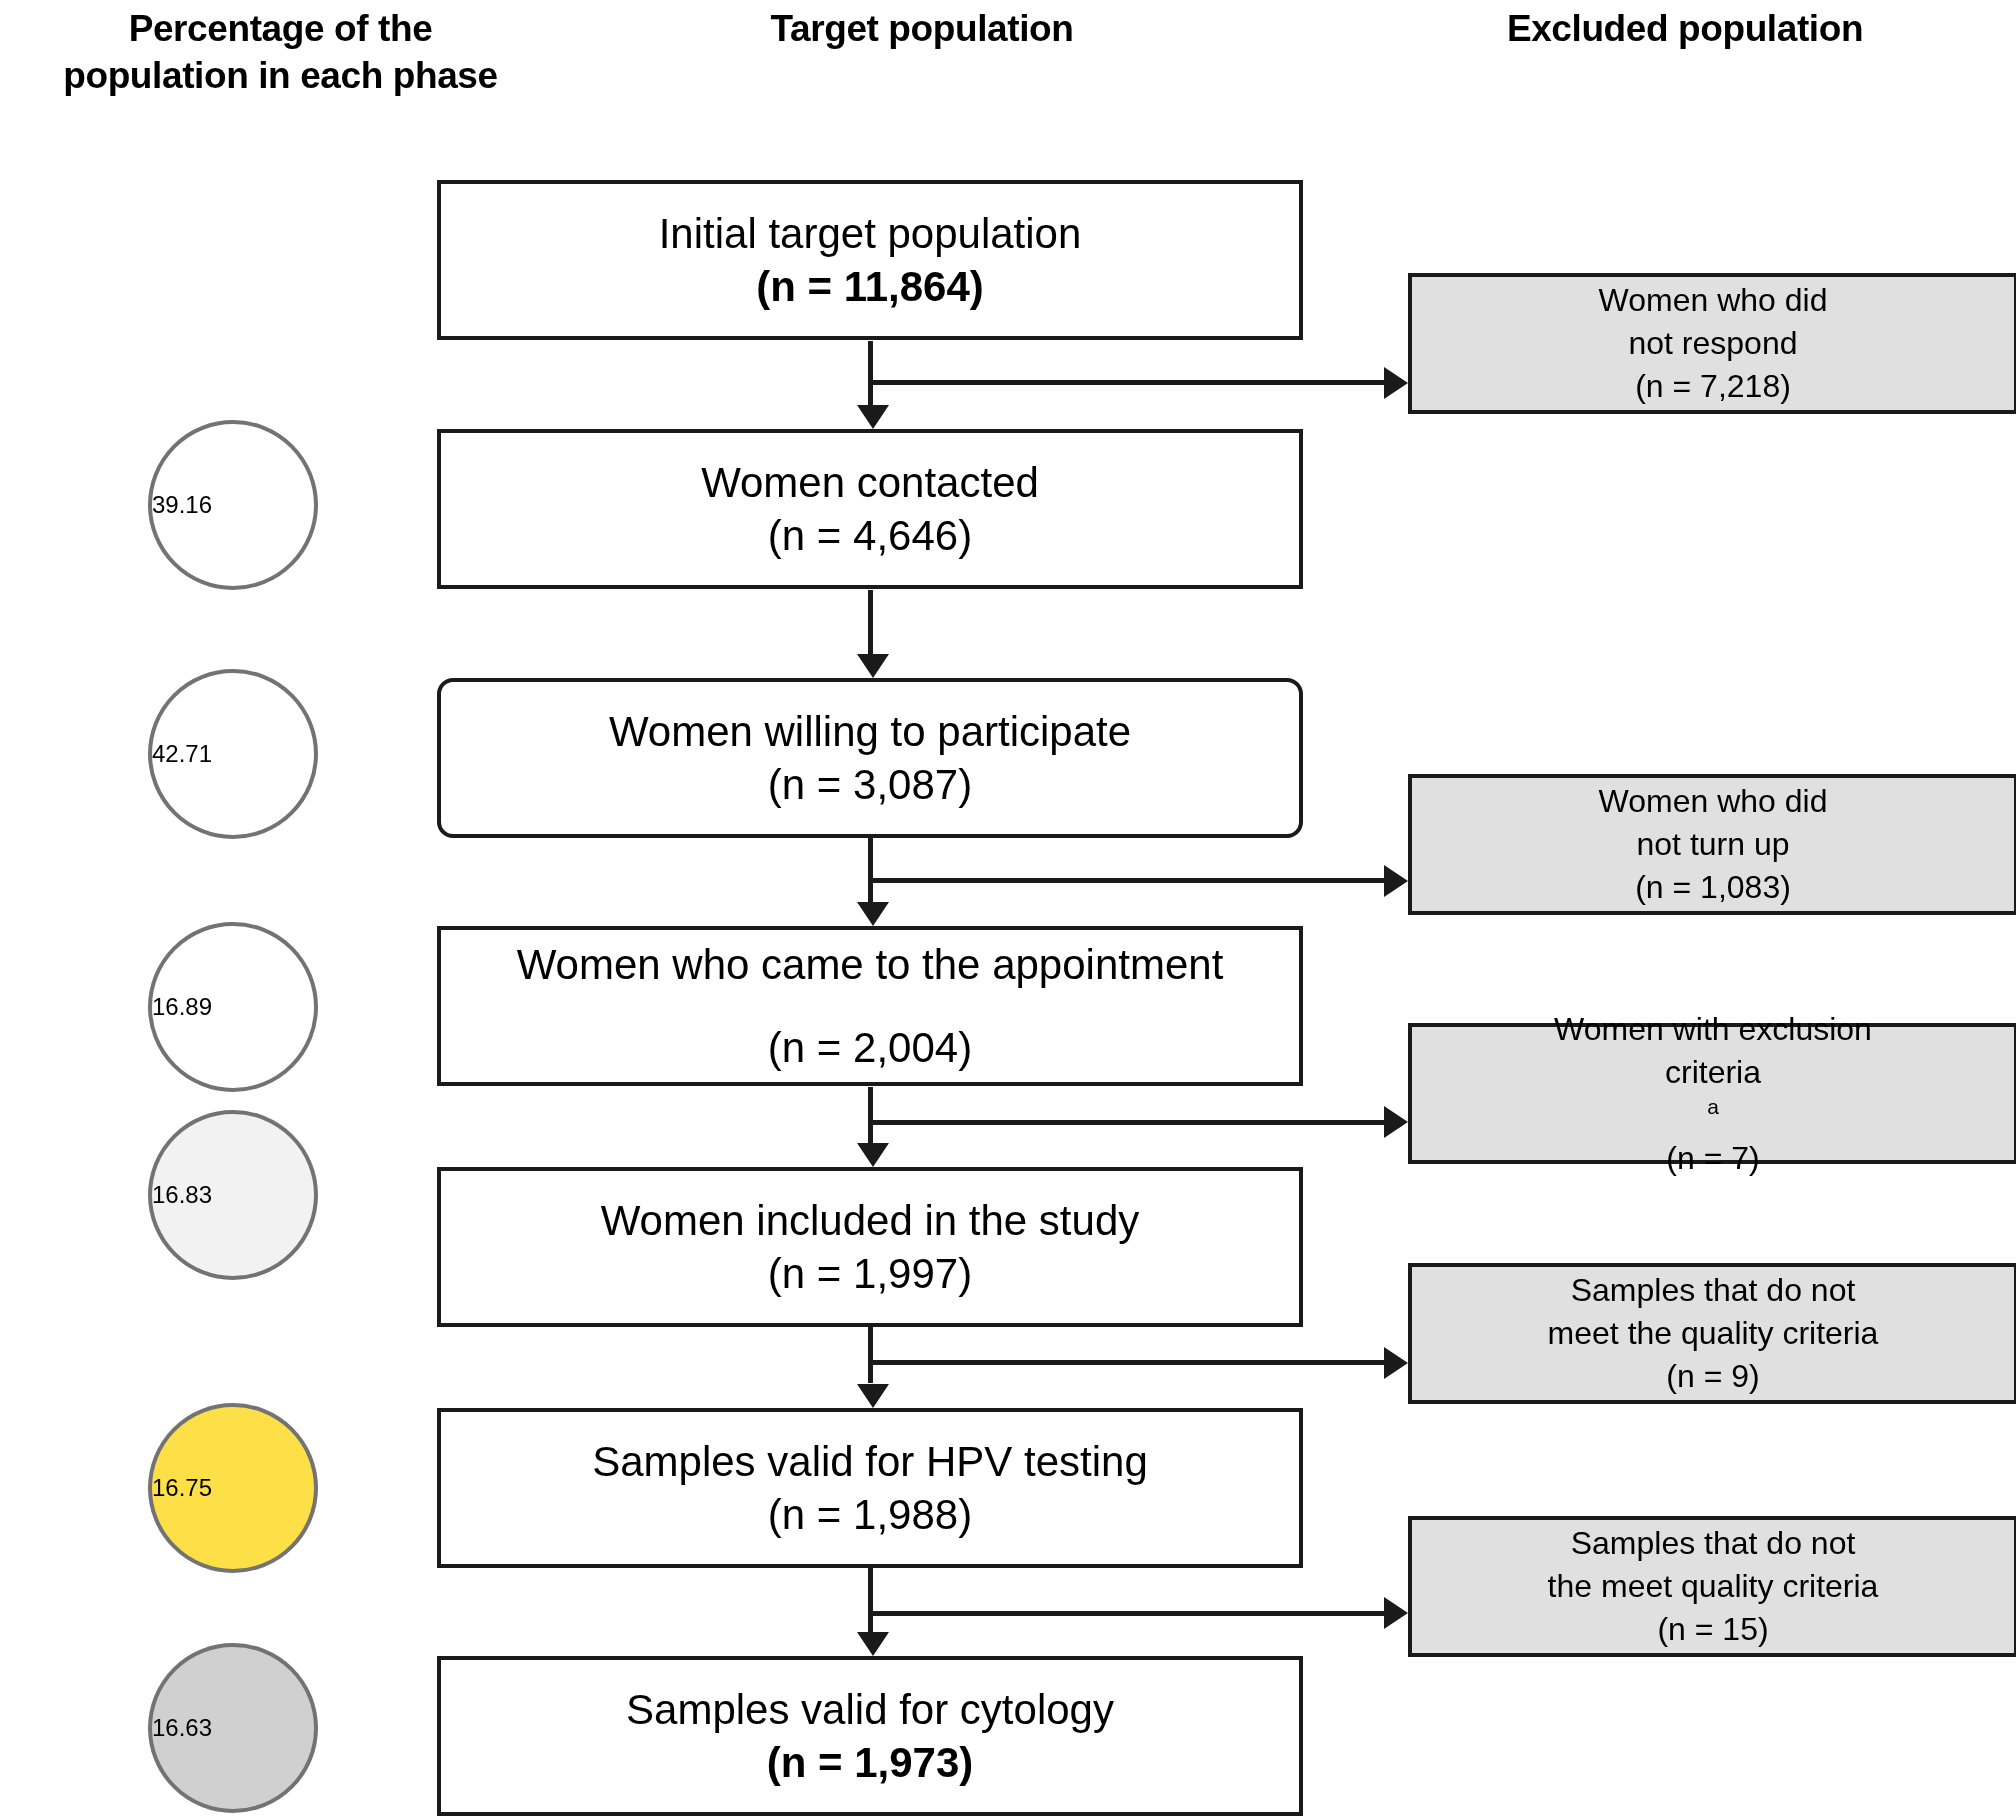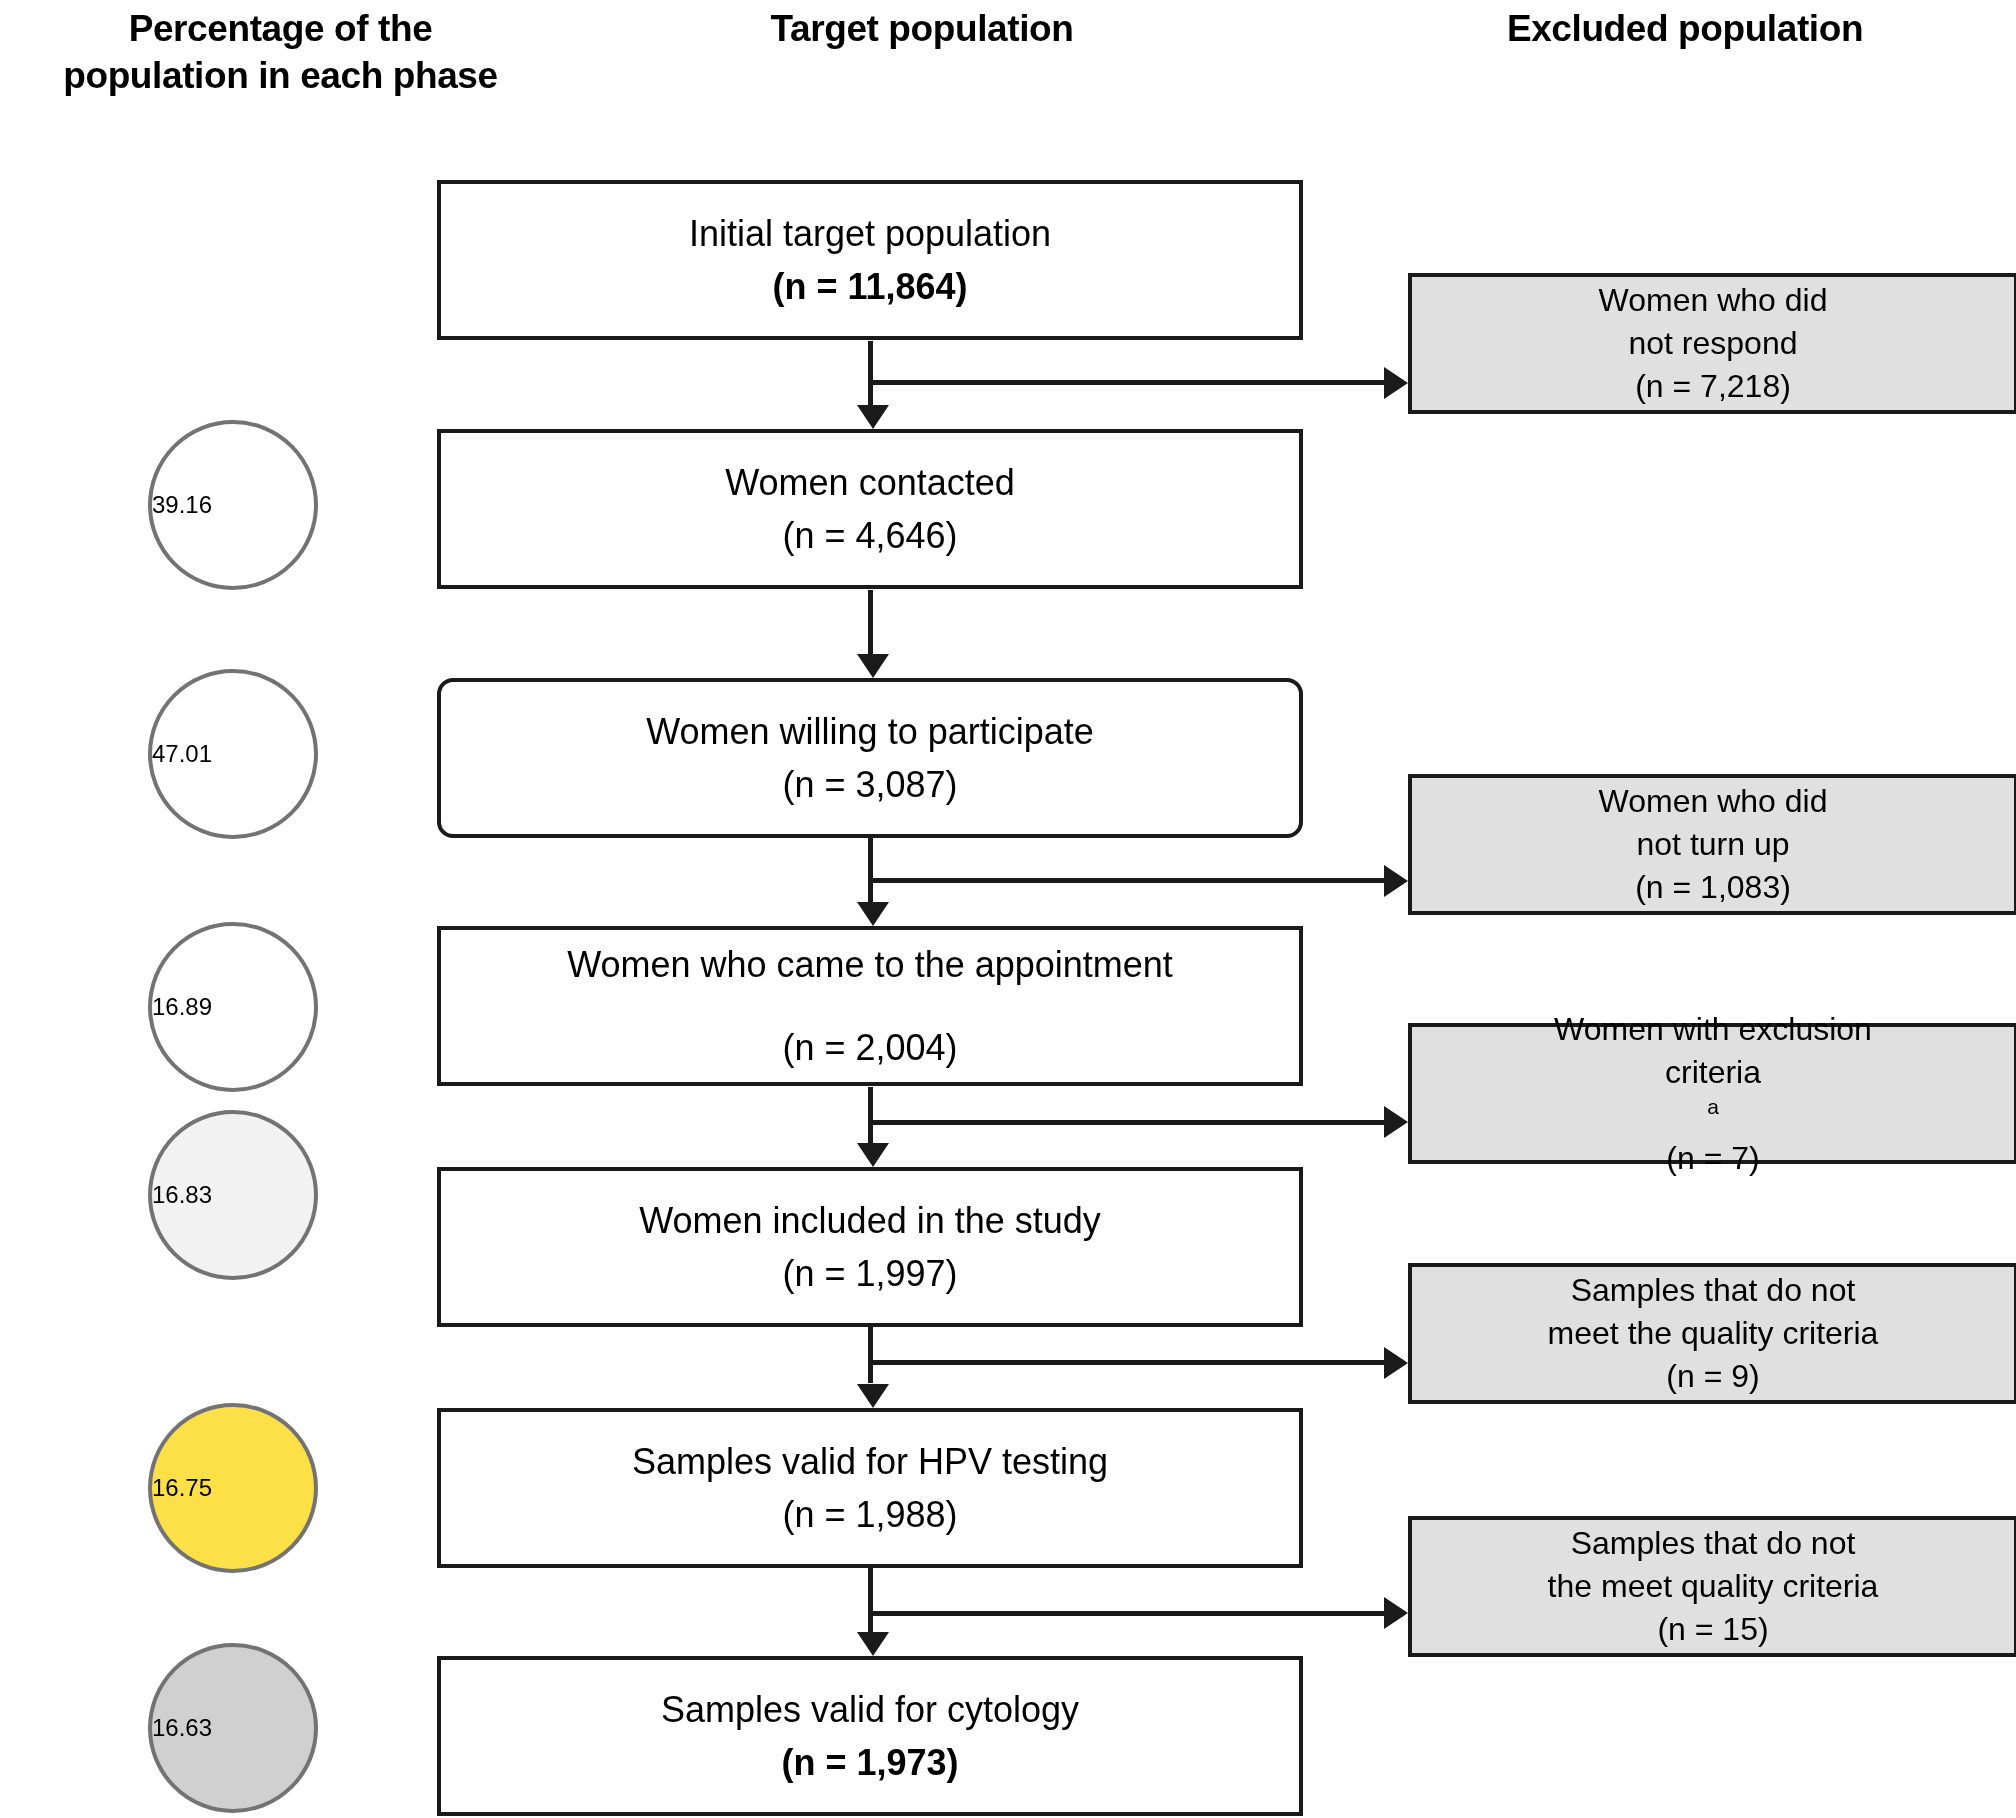--- a/index.html
+++ b/index.html
@@ -13,21 +13,21 @@
   }
   #hdr-pct{left:0px;top:4.8px;width:561px;}
   #hdr-target{left:529px;top:4.8px;width:786px;}
   #hdr-excl{left:1356px;top:4.8px;width:658px;}
 
   
   .flow-box{
     position:absolute;left:437px;width:866px;height:160px;
     border:4px solid #1a1a1a;background:#ffffff;box-sizing:border-box;
     display:flex;flex-direction:column;align-items:center;justify-content:center;
-    text-align:center;font-size:36px;line-height:45px;
+    text-align:center;font-size:42px;line-height:45px;
   }
   .flow-box .l1{display:block;padding-bottom:8px;}
   .flow-box .l2{display:block;}
   .flow-box.bold-n .l2{font-weight:bold;}
 
   
   .excl-box{
     position:absolute;left:1408px;width:610px;height:141px;
     border:4px solid #1a1a1a;background:#e0e0e0;box-sizing:border-box;
     display:flex;flex-direction:column;align-items:center;justify-content:center;
@@ -67,21 +67,21 @@
   <div class="col-head" id="hdr-pct">
     <span>Percentage of the</span><br>
     <span>population in each phase</span>
   </div>
   <div class="col-head" id="hdr-excl">Excluded population</div>
 
   <div class="pct-circle" style="top:420px;">
     <span>39.16</span>
     </div>
   <div class="pct-circle" style="top:669px;">
-    <span>47.01</span>
+    <span>42.71</span>
     </div>
   <div class="pct-circle" style="top:922px;">
     <span>16.89</span>
     </div>
   <div class="pct-circle" style="top:1110px;background:#f2f2f2;">
     <span>16.83</span>
     </div>
   <div class="pct-circle" style="top:1403px;background:#fde047;">
     <span>16.75</span>
     </div>

